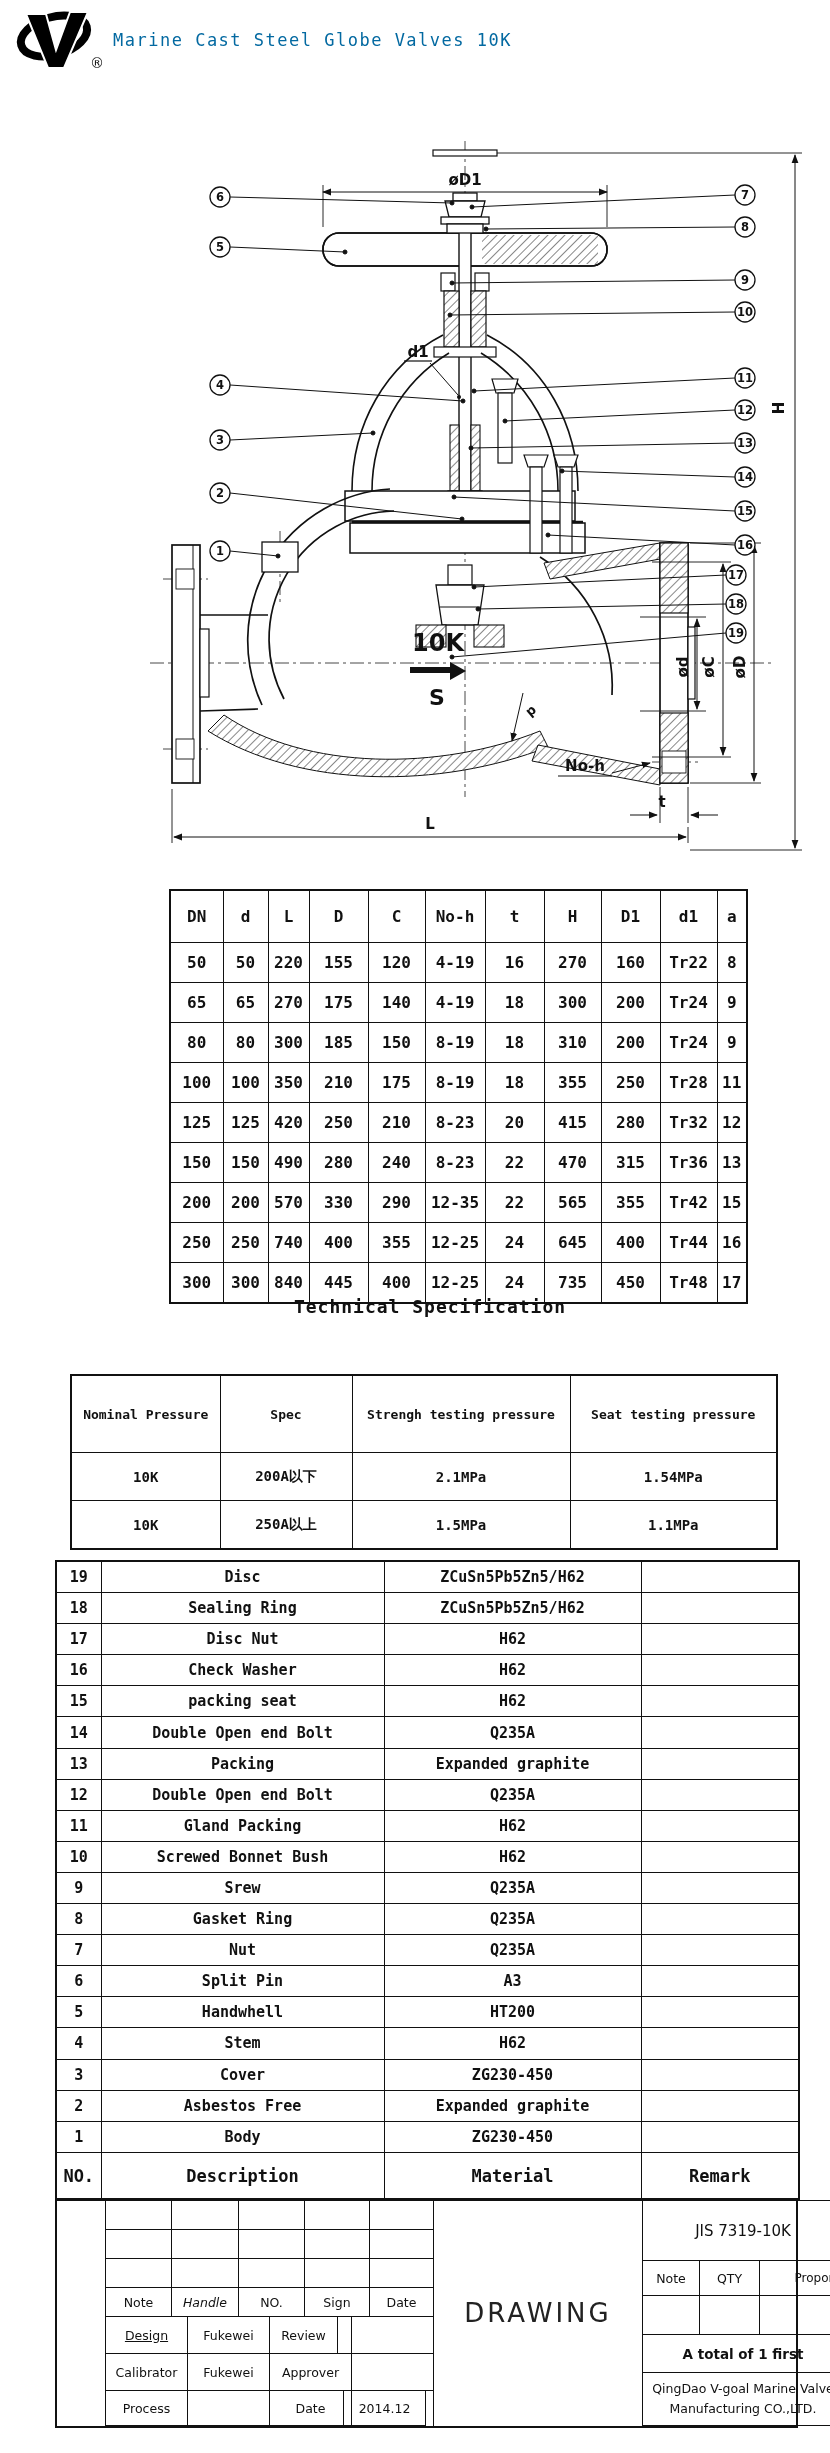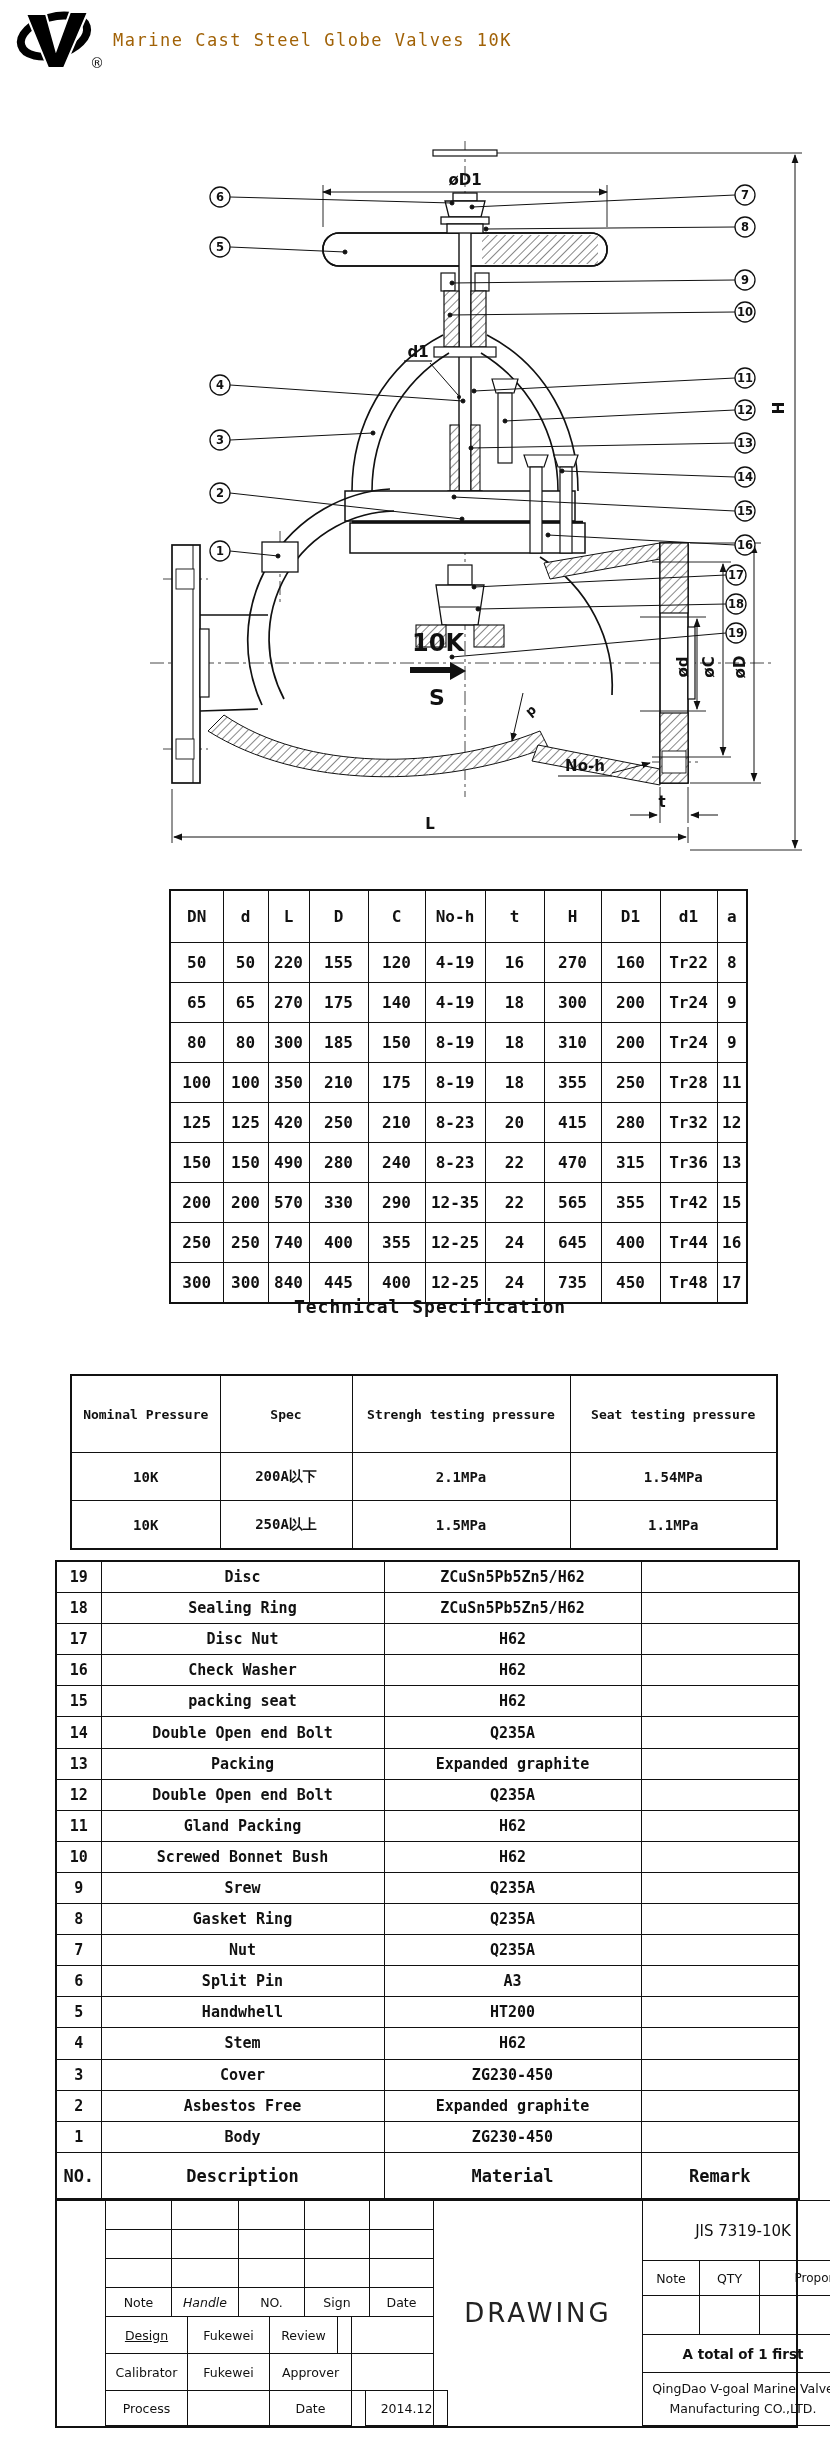--- a/index.html
+++ b/index.html
@@ -1,21 +1,21 @@
 <!DOCTYPE html>
 <html><head>
 <meta charset="utf-8">
 <style>
   html,body{margin:0;padding:0;background:#888;}
   .page{position:relative;width:830px;height:2453px;background:#fff;margin:0 auto;
         font-family:"Liberation Sans","DejaVu Sans",sans-serif;color:#111;overflow:hidden;}
   .abs{position:absolute;}
   
   .hdr-title{position:absolute;left:113px;top:30px;font-family:"DejaVu Sans Mono","Liberation Mono",monospace;
-             font-size:17px;letter-spacing:1.5px;color:#a16207;}
+             font-size:17px;letter-spacing:1.5px;color:#0369a1;}
   
   table{border-collapse:collapse;table-layout:fixed;}
   td{border:1.5px solid #111;text-align:center;vertical-align:middle;
      font-family:"DejaVu Sans Mono","Liberation Mono",monospace;font-weight:bold;
      overflow:hidden;white-space:nowrap;}
   .dimtable{position:absolute;left:169px;top:889px;width:577px;border:2px solid #111;}
   .dimtable td{font-size:16px;height:37px;}
   .dimtable tbody.hd td{height:49px;font-size:16px;}
   .spec-title{position:absolute;left:180px;top:1296px;width:500px;text-align:center;
               font-family:"DejaVu Sans Mono","Liberation Mono",monospace;font-weight:bold;font-size:18px;letter-spacing:1px;}
@@ -653,21 +653,21 @@
     <div class="tbc" style="left:82px;top:116px;width:83px;height:38px;">Fukewei</div>
     <div class="tbc" style="left:164px;top:116px;width:69px;height:38px;">Review</div>
     <div class="tbc" style="left:246px;top:116px;width:83px;height:38px;"></div>
     <div class="tbc" style="left:0;top:153px;width:83px;height:38px;">Calibrator</div>
     <div class="tbc" style="left:82px;top:153px;width:83px;height:38px;">Fukewei</div>
     <div class="tbc" style="left:164px;top:153px;width:83px;height:38px;">Approver</div>
     <div class="tbc" style="left:246px;top:153px;width:83px;height:38px;"></div>
     <div class="tbc" style="left:0;top:190px;width:83px;height:36px;">Process</div>
     <div class="tbc" style="left:82px;top:190px;width:83px;height:36px;"></div>
     <div class="tbc" style="left:164px;top:190px;width:83px;height:36px;">Date</div>
-    <div class="tbc" style="left:260px;top:190px;width:83px;height:36px;">2014.12</div>
+    <div class="tbc" style="left:238px;top:190px;width:83px;height:36px;">2014.12</div>
 
     <div class="tbc drawing-label" style="left:328px;top:0;width:210px;height:226px;border-width:0 1.5px 0 1.5px;">DRAWING</div>
 
     <div class="tbc" style="left:537px;top:0;width:202px;height:61px;font-size:15px;">JIS 7319-10K</div>
     <div class="tbc" style="left:537px;top:60px;width:58px;height:36px;">Note</div>
     <div class="tbc" style="left:594px;top:60px;width:61px;height:36px;">QTY</div>
     <div class="tbc" style="left:654px;top:60px;width:85px;height:36px;font-size:12px;padding-left:48px;">Proportion</div>
     <div class="tbc" style="left:537px;top:95px;width:58px;height:40px;"></div>
     <div class="tbc" style="left:594px;top:95px;width:61px;height:40px;"></div>
     <div class="tbc" style="left:654px;top:95px;width:85px;height:40px;"></div>

